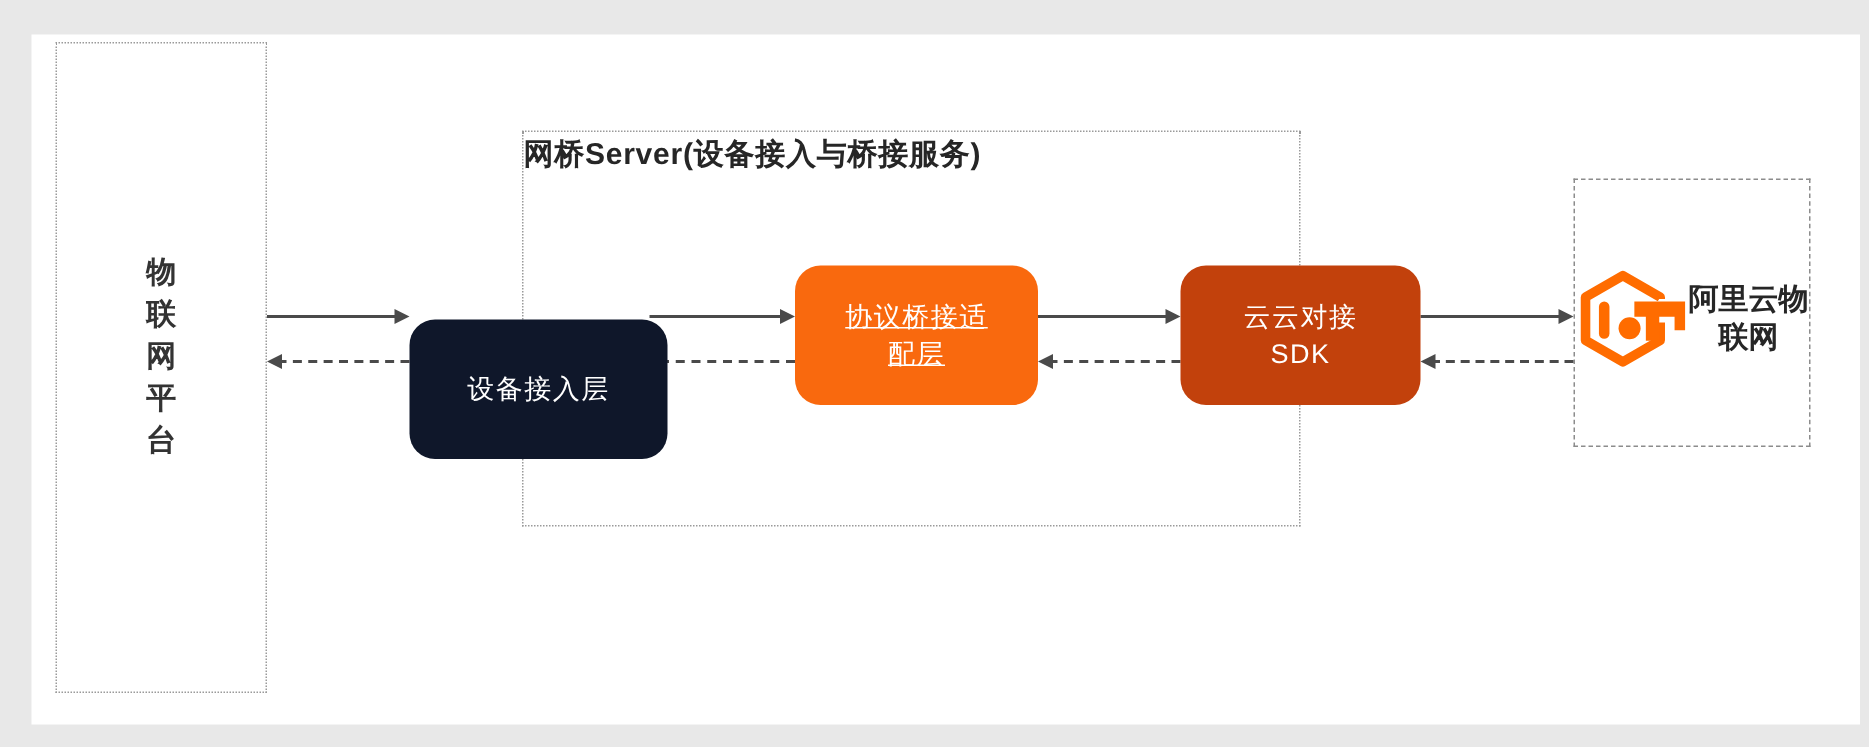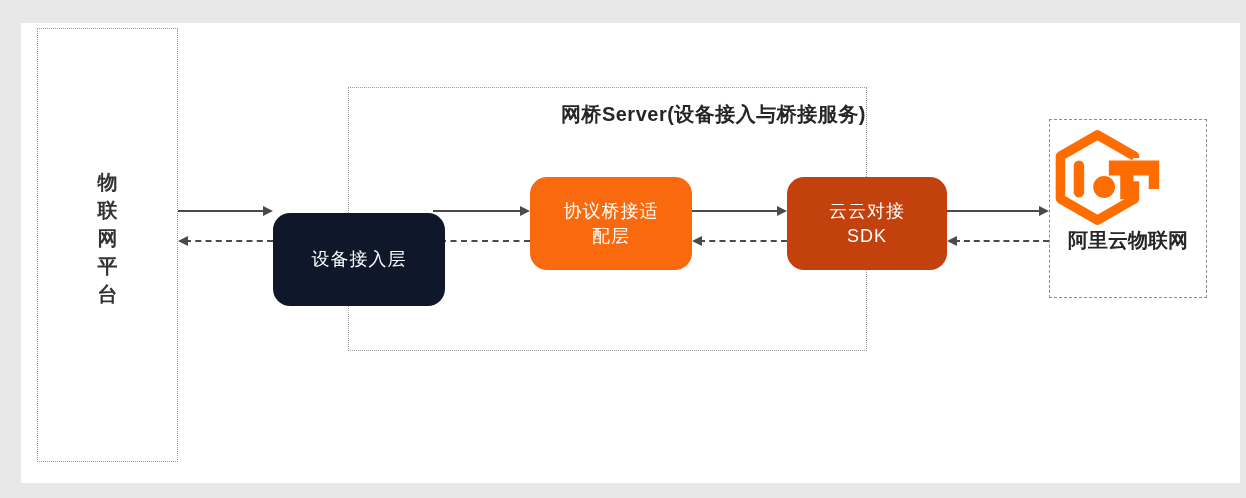--- a/index.html
+++ b/index.html
@@ -23,44 +23,44 @@
   .vtext { display:flex; flex-direction:column; align-items:center; margin-top:-14px; }
   .vtext span {
     font-size:20px; font-weight:700; color:#333333; line-height:28px;
     letter-spacing:0;
   }
   .mid-box {
     position:absolute; left:327px; top:64px; width:519px; height:264px;
     border:1px dotted #9A9A9A; background:#fff;
   }
   .mid-title {
-    position:absolute; left:0; top:13px; width:100%;
-    text-align:right; font-size:20px; font-weight:700; color:#262626;
+    position:absolute; left:0; top:1px; width:100%;
+    text-align:left; font-size:20px; font-weight:700; color:#262626;
     letter-spacing:0.5px;
   }
   .right-box {
     position:absolute; left:1028px; top:96px; width:158px; height:179px;
     border:1px dashed #8C8C8C; background:#fff;
-    display:flex; flex-direction:column; justify-content:flex-start;
+    display:flex; align-items:center; justify-content:flex-start;
     padding-top:8px;
   }
   .logo { width:112px; height:99px; display:block; }
   .right-label { text-align:center; margin-top:1px; }
   .right-label div {
     font-size:20px; font-weight:700; color:#262626; line-height:25px;
   }
   
   .node {
     position:absolute; top:154px; height:93px; border-radius:17px;
     display:flex; flex-direction:column; align-items:center; justify-content:center;
     color:#FFFFFF; font-size:18px; line-height:25px; letter-spacing:1px;
     text-align:center; z-index:3;
   }
   .node-1 { left:252px; width:172px; background:#0f172a;margin-top:36px; }
-  .node-2 { left:509px; width:162px; background:#F9690E; }
+  .node-2 { left:509px; width:162px; background:#F9690E;text-decoration:underline; }
   .node-3 { left:766px; width:160px; background:#c2410c; }
   
   .arrow { position:absolute; height:10px; z-index:2; }
   .arrow .line { position:absolute; top:4px; border-top:2px solid #4A4A4A; }
   .arrow.solid  .line { left:0; right:7px; }
   .arrow.dashed .line { left:7px; right:0; border-top-style:dashed; }
   .arrow .head {
     position:absolute; top:0; width:0; height:0;
     border-top:5px solid transparent; border-bottom:5px solid transparent;
   }

